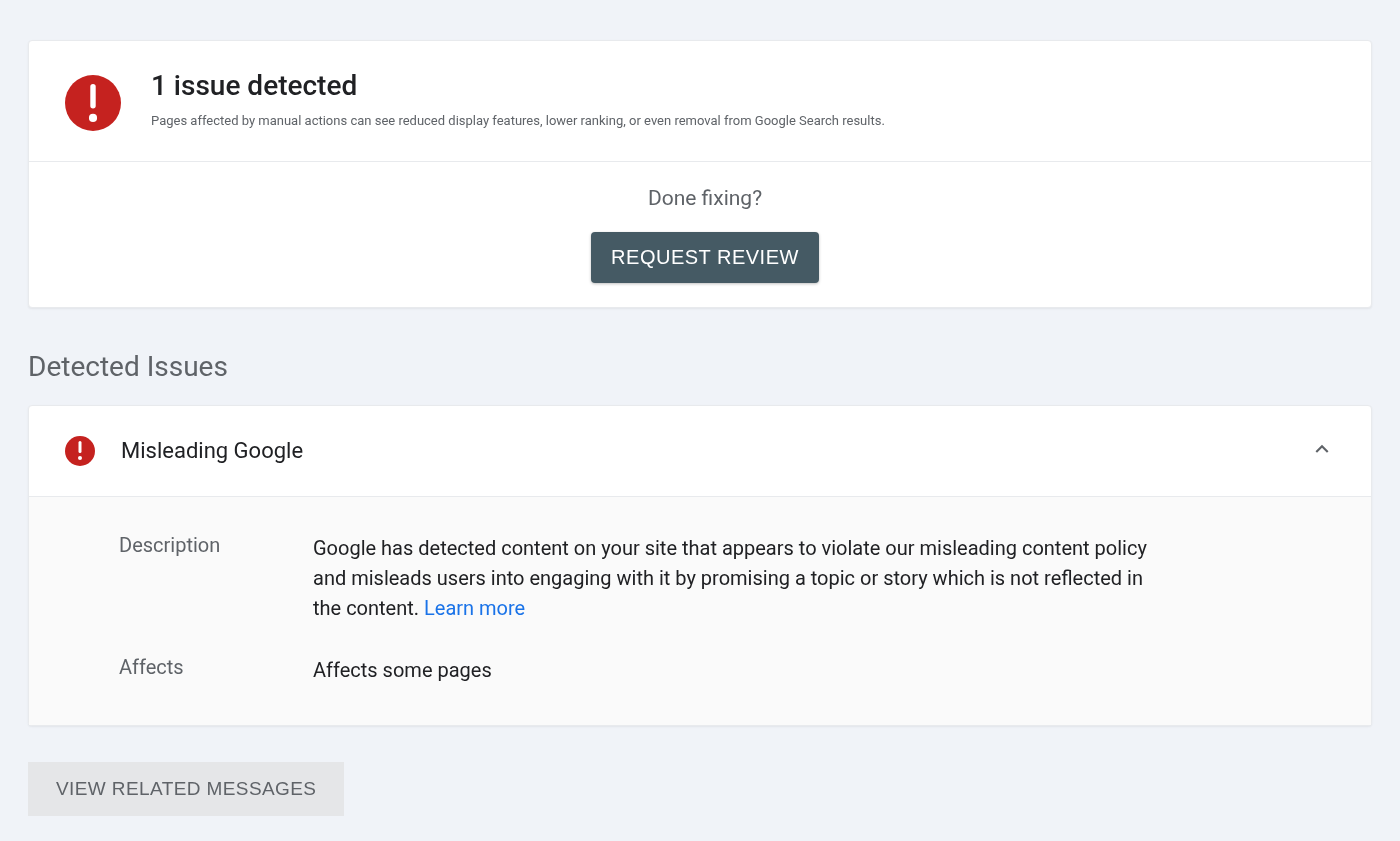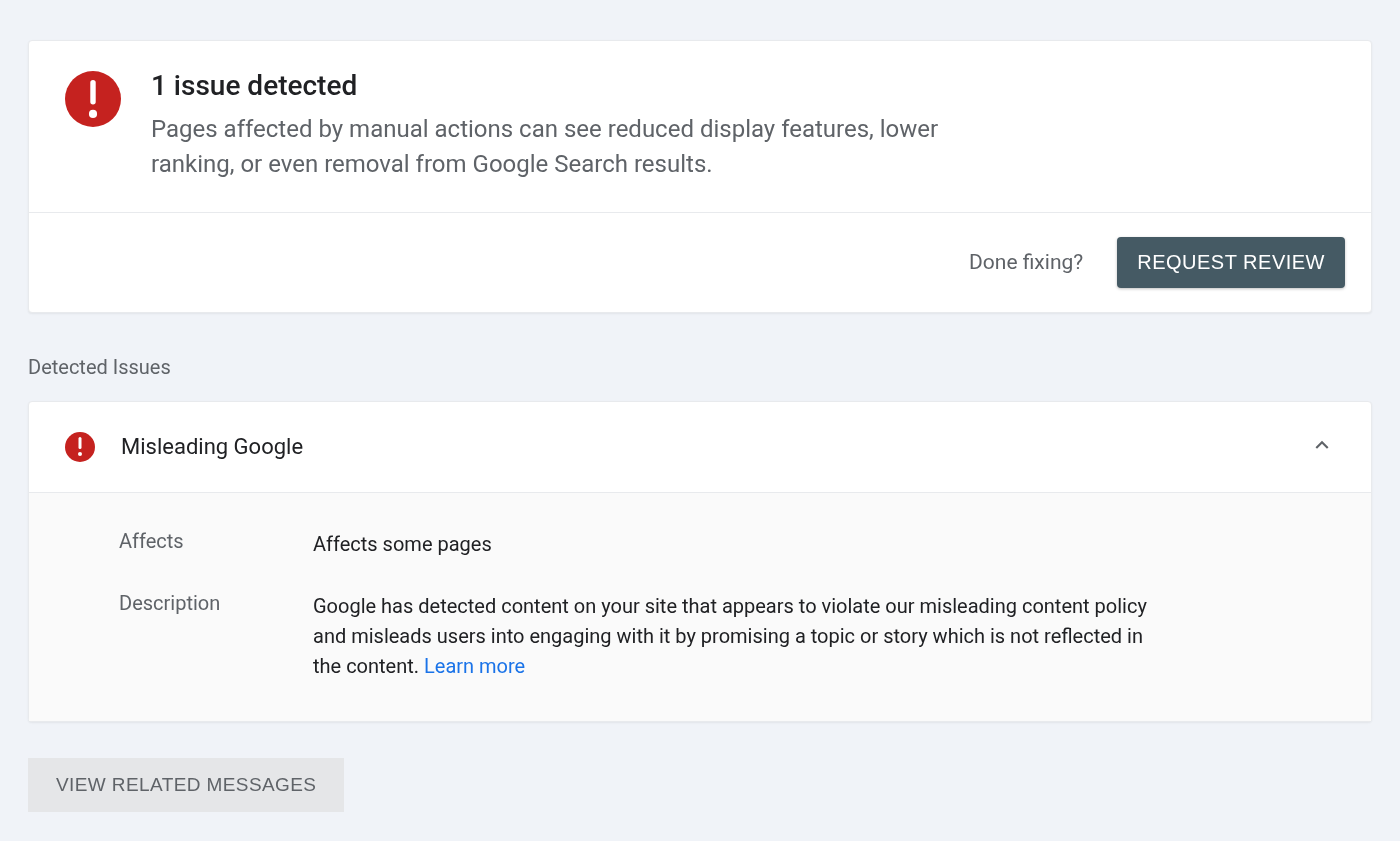--- a/index.html
+++ b/index.html
@@ -13,21 +13,21 @@
   }
   .card {
     background: #fff;
     border: 1px solid #e8eaed;
     border-radius: 4px;
     box-shadow: 0 1px 2px rgba(60,64,67,0.08);
   }
   .top-card { margin-bottom: 42px; }
   .top-card-body {
     display: flex;
-    align-items: flex-start;
+    align-items: flex-end;
     padding: 28px 48px 30px 36px;
   }
   .alert-icon-big {
     width: 56px; height: 56px;
     border-radius: 50%;
     background: #c5221f;
     display: flex; align-items: center; justify-content: center;
     flex-shrink: 0;
     margin-right: 30px;
     margin-top: 2px;
@@ -42,51 +42,52 @@
     margin-right: 26px;
   }
   .alert-icon-small svg { width: 6px; height: 20px; fill: #fff; }
   .top-title {
     font-size: 28px;
     font-weight: 500;
     color: #202124;
     margin-bottom: 10px;
   }
   .top-subtitle {
-    font-size: 24px;
+    font-size: 13px;
     color: #5f6368;
     line-height: 1.45;
     max-width: 860px;
   }
   .top-card-footer {
     border-top: 1px solid #e8eaed;
     display: flex;
     justify-content: flex-end;
     align-items: center;
     padding: 24px 26px 24px 36px;
-    gap: 34px;
+    gap: 22px;
+    flex-direction: column;
   }
   .done-fixing {
     font-size: 21px;
     color: #5f6368;
   }
   .request-review-btn {
     background: #455a64;
     color: #fff;
     border: none;
     border-radius: 4px;
     padding: 14px 20px;
     font-size: 20px;
     font-weight: 500;
     letter-spacing: 0.5px;
     cursor: pointer;
     box-shadow: 0 1px 3px rgba(0,0,0,0.25);
   }
   .section-heading {
-    font-size: 20px;
+    font-size: 28px;
     color: #5f6368;
     margin-bottom: 22px;
   }
   .issue-card { }
   .issue-header {
     display: flex;
     align-items: center;
     padding: 30px 36px 30px 36px;
     cursor: pointer;
   }
@@ -175,28 +176,28 @@
     </div>
     <div class="issue-title">Misleading Google</div>
     <div class="chevron">
       <svg viewBox="0 0 24 24">
           <path d="M7.41 15.41 12 10.83l4.59 4.58L18 14l-6-6-6 6z"></path>
         </svg>
     </div>
   </div>
   <div class="issue-body">
     <div class="field-row">
-      <div class="field-label">Affects</div>
-      <div class="field-value">Affects some pages</div>
-    </div>
-    <div class="field-row">
       <div class="field-label">Description</div>
       <div class="field-value">
         <span>Google has detected content on your site that appears to violate our misleading content policy and misleads users into engaging with it by promising a topic or story which is not reflected in the content. </span><a href="#" class="learn-more">Learn more</a>
       </div>
     </div>
+    <div class="field-row">
+      <div class="field-label">Affects</div>
+      <div class="field-value">Affects some pages</div>
+    </div>
   </div>
 </div>
 
 <button class="view-related-btn">VIEW RELATED MESSAGES</button>
 
 
 
 
 </body></html>

